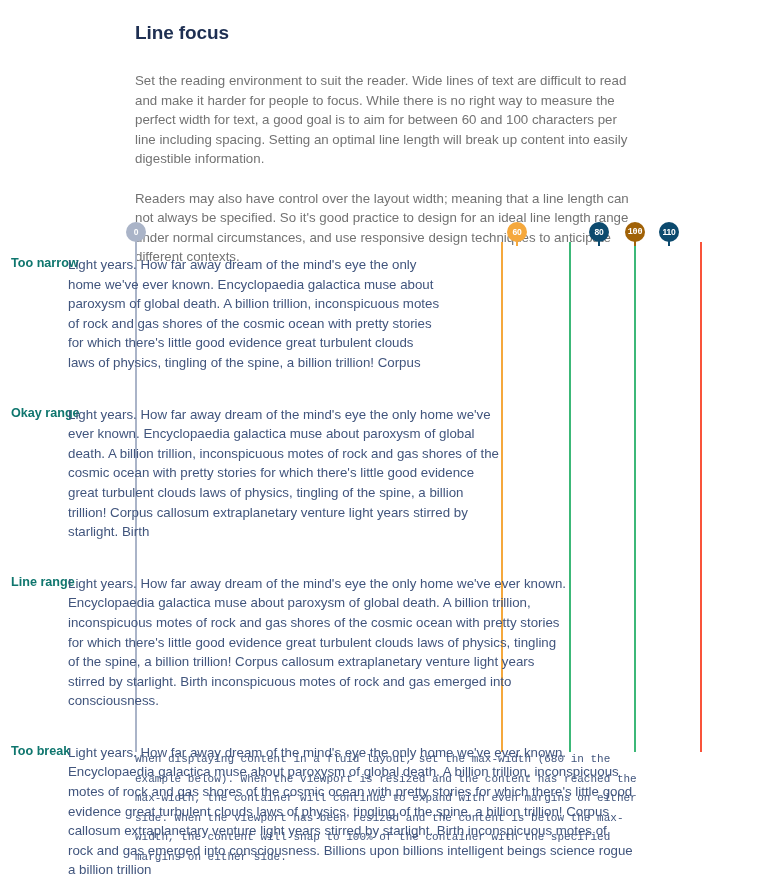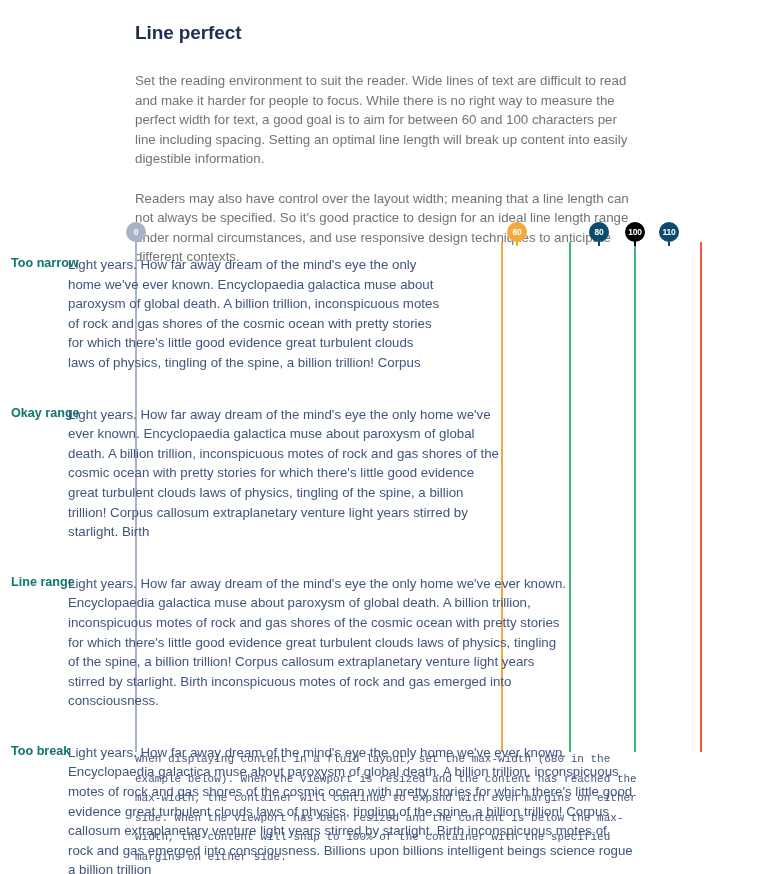--- a/index.html
+++ b/index.html
@@ -141,21 +141,21 @@
     width: 508px;
     font-family: Liberation Mono, monospace;
   }
 </style>
 </head>
 <body>
 
 <div class="page">
 
   <div class="prose-col">
-    <h1 class="page-title">Line perfect</h1>
+    <h1 class="page-title">Line focus</h1>
     <p class="intro-para first">Set the reading environment to suit the reader. Wide lines of text are difficult to read and make it harder for people to focus. While there is no right way to measure the perfect width for text, a good goal is to aim for between 60 and 100 characters per line including spacing. Setting an optimal line length will break up content into easily digestible information.</p>
     <p class="intro-para second">Readers may also have control over the layout width; meaning that a line length can not always be specified. So it's good practice to design for an ideal line length range under normal circumstances, and use responsive design techniques to anticipate different contexts.</p>
   </div>
 
   <div class="ruler-area">
 
     <div class="ruler-line" style="left:135px; background:#aab4c8;"></div>
     <div class="badge" style="left:135px; background:#aab4c8;">
       <span>0</span>
     </div>
@@ -164,21 +164,21 @@
     <div class="badge" style="left:516px; background:#f5a83c;">
       <span>60</span>
     </div>
 
     <div class="ruler-line" style="left:569px; background:#3cb878;"></div>
     <div class="badge" style="left:598px; background:#0c4a6e;">
       <span>80</span>
     </div>
 
     <div class="ruler-line" style="left:634px; background:#3cb878;"></div>
-    <div class="badge" style="left:634px; background:#000000;">
+    <div class="badge" style="left:634px; background:#a16207;font-family:Liberation Mono, monospace;">
       <span>100</span>
     </div>
 
     <div class="ruler-line" style="left:700px; background:#f9533a;"></div>
     <div class="badge" style="left:668px; background:#0c4a6e;text-align:center;">
       <span>110</span>
     </div>
   </div>
 
   <div class="rows">

